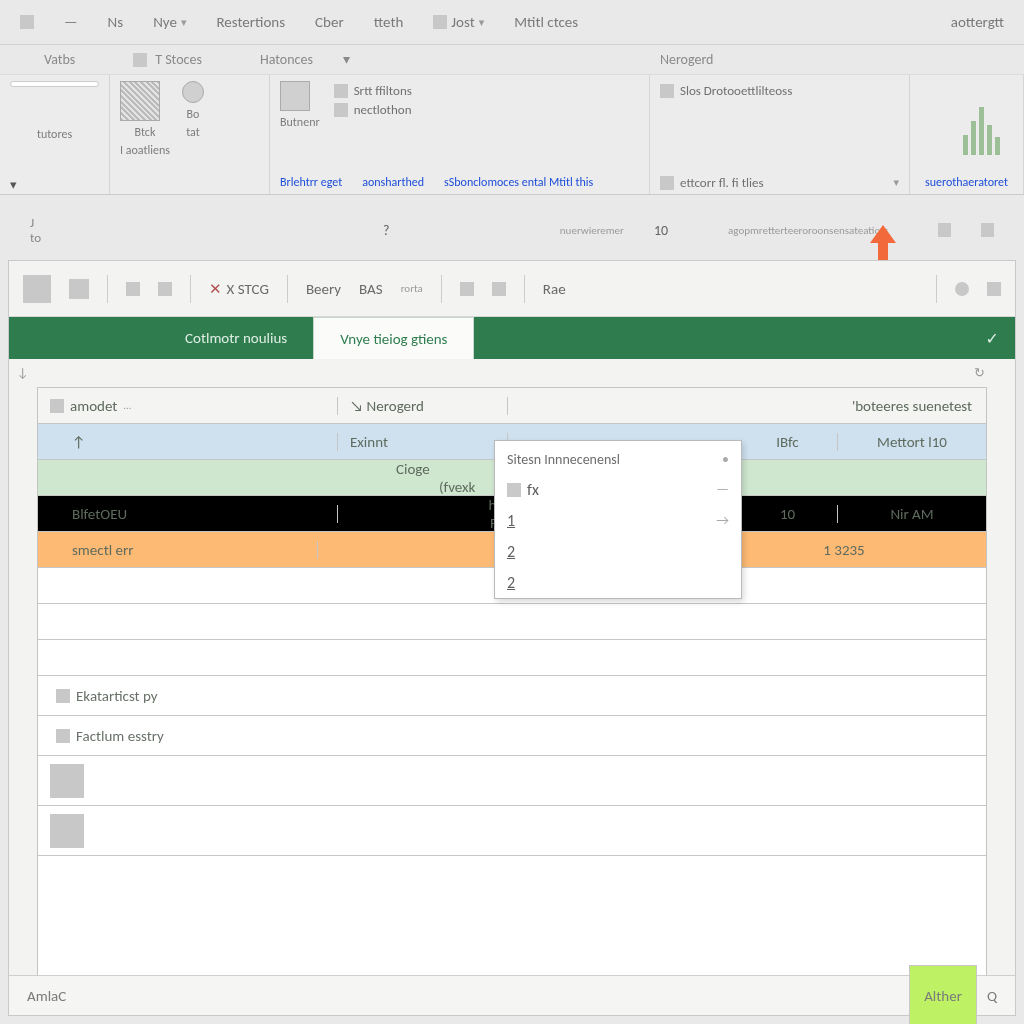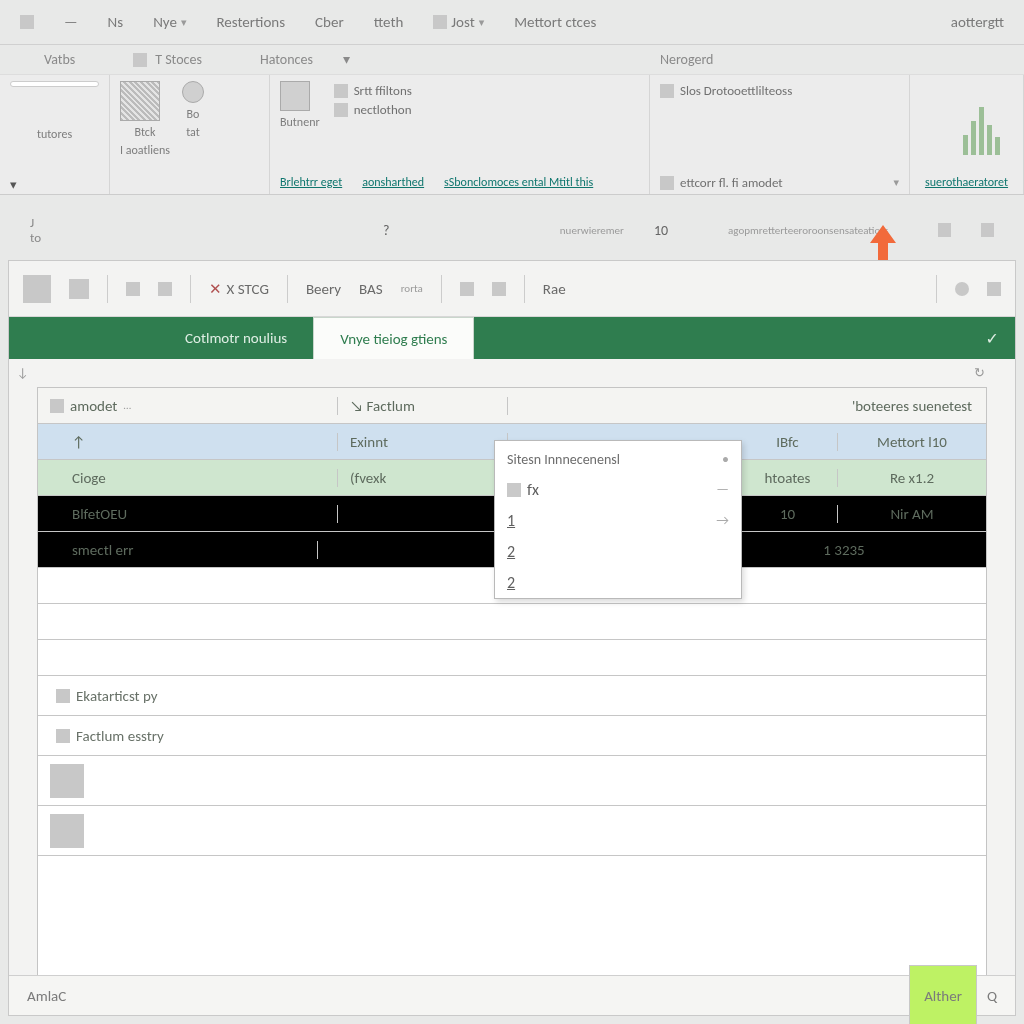--- a/index.html
+++ b/index.html
@@ -15,21 +15,21 @@
   .subrow { height: 30px; display:flex; align-items:center; gap:40px; padding:0 26px; border-bottom:1px solid #ddd; color:#8a8a8a; font-size:14px;}
   .subrow .grp { display:flex; align-items:center; gap:8px;margin-left:18px;}
 
   
   .ribbon { height: 120px; display:flex; border-bottom:1px solid #ccc; background:#ececec; }
   .rgroup { border-right:1px solid #d5d5d5; padding:6px 10px 2px; display:flex; flex-direction:column; justify-content:space-between; }
   .rgroup .icons { display:flex; gap:12px; align-items:flex-start; flex-wrap:wrap; }
   .bigicon { width:40px; height:40px; background:repeating-linear-gradient(45deg,#bbb,#bbb 2px,#e4e4e4 2px,#e4e4e4 4px); border:1px solid #aaa; }
   .medicon { width:22px; height:22px; background:#d0d0d0; border:1px solid #aaa; }
   .lbl { font-size:12px; color:#7d7d7d; text-align:center; margin-top:4px; }
-  .glabel { font-size:12px; color:#0f766e; text-align:center; padding:3px 0;text-decoration:underline; }
+  .glabel { font-size:12px; color:#1d4ed8; text-align:center; padding:3px 0; }
   .pill { background:#fff; border:1px solid #ccc; border-radius:10px; padding:2px 20px; font-size:12px; color:#888; }
   .line-item { font-size:13px; color:#707070; display:flex; align-items:center; gap:6px; padding:2px 0;}
   .qat { position:absolute; top:215px; left:0; right:0; height:30px; display:flex; align-items:center; padding:0 30px; gap:30px; color:#888; font-size:13px;}
   .qat .num { font-size:14px; color:#666;}
   .orange-arrow { position:absolute; width:26px; height:40px; top:225px; left:870px; pointer-events:none;}
   .orange-arrow svg { width:100%; height:100%;}
 
   
   .workspace { position:absolute; top:260px; left:8px; right:8px; bottom:8px; background:#f3f3f2; border:1px solid #c9c9c9; display:flex; flex-direction:column;}
   .toolbar2 { height:56px; display:flex; align-items:center; gap:18px; padding:0 14px; border-bottom:1px solid #d7d7d7;}
@@ -43,23 +43,23 @@
   .greenbar-sub .subitem { display:flex; align-items:center; gap:6px; cursor:pointer;}
   .greenbar-sub .spacer { flex:1;}
   .greenbar-sub .val { font-size:13px; color:#888;}
 
   .gridwrap { position:relative; flex:1; }
   .gridcorner { position:absolute; left:8px; top:6px; color:#9a9a9a;}
   .grid { position:absolute; left:28px; right:28px; top:28px; bottom:8px; background:#fff; border:1px solid #c4c4c4;}
   .row { display:flex; height:36px; border-bottom:1px solid #c6c6c6; align-items:center;}
   .row.hdr { background:#f4f4f2;align-items:center; }
   .row.hdr2 { background:#cfe0ef; }
-  .row.green1 { background:#cfe6cf; }
+  .row.green1 { background:#cfe6cf;flex-direction:column; }
   .row.green2 { background:#000000; }
-  .row.green3 { background:#000000; }
+  .row.green3 { background:#fdba74; }
   .cell { padding:0 12px; color:#5e6b5e; font-size:15px; display:flex; align-items:center; gap:6px;}
   .c1 { width:300px; border-right:1px solid #c6c6c6;}
   .c2 { width:170px; border-right:1px solid #c6c6c6;}
   .c3 { width:230px; border-right:1px solid #c6c6c6;}
   .c4 { width:100px; border-right:1px solid #c6c6c6; justify-content:center;}
   .c5 { flex:1; justify-content:center;}
   .c1.indent { padding-left:34px; }
   .row.sec { height:40px;}
   .row.sec .cell { color:#697269; }
   .row.empty { height:36px; background:#fff;}
@@ -95,21 +95,21 @@
       <span class="mini">▾</span>
     </span>
   <span class="tab">Restertions</span>
   <span class="tab">Cber</span>
   <span class="tab">tteth</span>
   <span class="tab">
       <span class="small-ico"></span>
       <span>Jost</span> 
       <span class="mini">▾</span>
     </span>
-  <span class="tab">Mettort ctces</span>
+  <span class="tab">Mtitl ctces</span>
   <span class="tab right">
       <span>aottergtt</span>
     </span>
 </div>
 
 <div class="subrow">
   <span class="grp">Vatbs</span>
   <span class="grp">
       <span class="small-ico"></span>
       <span>T Stoces</span>
@@ -164,21 +164,21 @@
       <span>sSbonclomoces ental Mtitl this</span>
     </div>
   </div>
   <div class="rgroup" style="width:260px;">
     <div class="line-item">
         <span class="small-ico"></span>
         <span>Slos Drotooettlilteoss</span>
       </div>
     <div class="line-item">
         <span class="small-ico"></span>
-        <span>ettcorr fl. fi amodet</span>
+        <span>ettcorr fl. fi tlies</span>
         <span class="mini" style="margin-left:auto;">▾</span>
       </div>
   </div>
   <div class="rgroup" style="flex:1;position:relative;">
     <div class="histo">
       <div class="bar" style="left:4px;height:20px;"></div>
       <div class="bar" style="left:12px;height:34px;"></div>
       <div class="bar" style="left:20px;height:48px;"></div>
       <div class="bar" style="left:28px;height:30px;"></div>
       <div class="bar" style="left:36px;height:18px;"></div>
@@ -245,21 +245,21 @@
     <span style="position:absolute; right:30px; top:6px; color:#9a9a9a;">↻</span>
 
     <div class="grid">
 
       <div class="row hdr">
         <div class="cell c1">
             <span class="small-ico"></span>
             <span>amodet</span>
             <span class="mini">…</span>
           </div>
-        <div class="cell c2">↘ Factlum</div>
+        <div class="cell c2">↘ Nerogerd</div>
         <div class="cell c3"></div>
         <div class="cell c4"></div>
         <div class="cell c5">
             <span>'boteeres suenetest</span>
           </div>
       </div>
       <div class="row hdr2">
         <div class="cell c1 indent">↑</div>
         <div class="cell c2">Exinnt</div>
         <div class="cell c3"></div>

